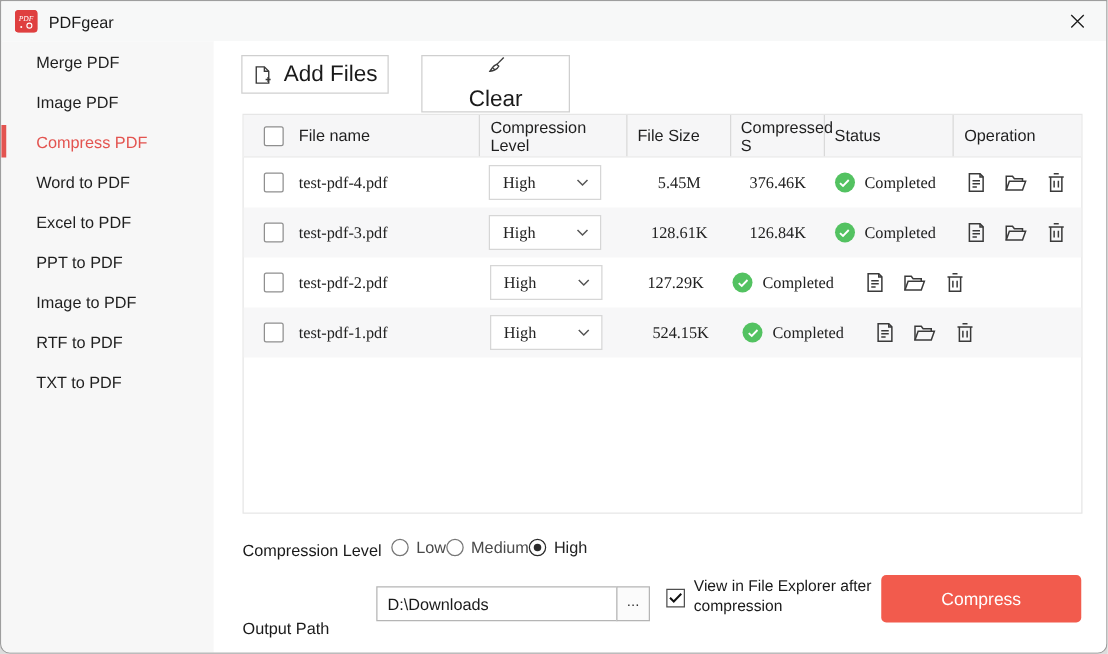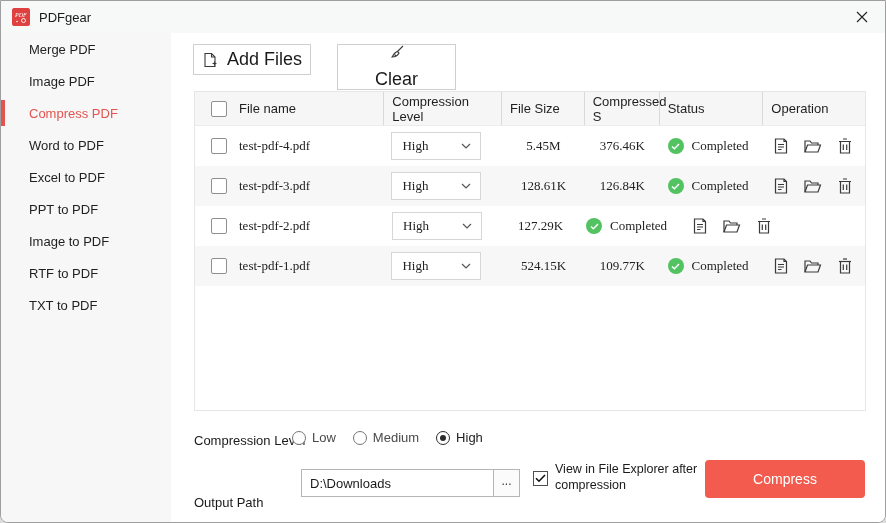--- a/index.html
+++ b/index.html
@@ -45,21 +45,21 @@
   .cell{ display:flex; align-items:center; height:100%; }
   .cell.c3,.cell.c4{ justify-content:center; }
   .cb{ width:16px; height:16px; border:1px solid #8f8f8f; border-radius:2px; background:#fff; flex:0 0 auto; cursor:pointer; }
   .fname{ margin-left:12px; }
   .thead .col-label{ margin-left:12px; }
   .sel{ margin-left:7px; width:90px; height:28px; border:1px solid #d6d6d6; background:#fff; display:flex; align-items:center; justify-content:space-between; padding:0 9px 0 10px; cursor:pointer; }
   .okc{ width:16px; height:16px; border-radius:50%; background:#53c261; display:flex; align-items:center; justify-content:center; flex:0 0 auto; }
   .op{ width:19px; height:19px; display:flex; align-items:center; justify-content:center; cursor:pointer; }
   
   .lvl-label{ position:absolute; left:23px; top:400px; }
-  .radios{ position:absolute; left:121px; top:397px; display:flex; align-items:flex-end; gap:17px; }
+  .radios{ position:absolute; left:142px; top:397px; display:flex; align-items:flex-end; }
   .radio{ display:flex; align-items:center; gap:6px; color:#4a4a4a; cursor:pointer; }
   .rdot{ width:14px; height:14px; border:1px solid #767676; border-radius:50%; background:#fff; position:relative; }
   .radio.checked .rdot{ border-color:#2b2b2b; }
   .radio.checked .rdot::after{ content:""; position:absolute; left:3px; top:3px; width:6px; height:6px; border-radius:50%; background:#2b2b2b; }
   .radio.checked{ color:#222; }
   .out-label{ position:absolute; left:23px; top:444px;margin-top:18px; }
   .path-input{ position:absolute; left:130px; top:436px; width:193px; height:28px; border:1px solid #b5b5b5; padding:0 8px; font-size:13px; color:#1a1a1a; font-family:"Liberation Sans",sans-serif; background:#fff; }
   .browse-btn{ position:absolute; left:322px; top:436px; width:27px; height:28px; border:1px solid #b5b5b5; background:#fbfbfb; font-size:12px; color:#333; display:flex; align-items:flex-end; justify-content:center; padding-bottom:8px; cursor:pointer; }
   .cbx{ position:absolute; left:362px; top:438px; width:15px; height:15px; border:1px solid #4f4f4f; background:#fff; display:flex; align-items:center; justify-content:center; cursor:pointer; }
   .cbx-label{ position:absolute; left:384px; top:428px; width:155px; font-size:12.5px; line-height:1.28; color:#1a1a1a; }
@@ -317,23 +317,20 @@
             <span>
                 <svg width="10" height="6" viewBox="0 0 10 6" fill="none" stroke="#555" stroke-width="1.2">
                   <path d="M1 1 L5 5 L9 1"></path>
                 </svg>
               </span>
           </div>
         </div>
         <div class="cell c3">
             <span>524.15K</span>
           </div>
-        <div class="cell c4">
-            <span>109.77K</span>
-          </div>
         <div class="cell c5">
           <span class="okc">
               <svg width="9" height="7" viewBox="0 0 9 7" fill="none" stroke="#fff" stroke-width="1.5">
                 <path d="M1 3.5 L3.4 5.8 L8 1"></path>
               </svg>
             </span>
           <span>Completed</span>
         </div>
         <div class="cell c6">
           <span class="op">

